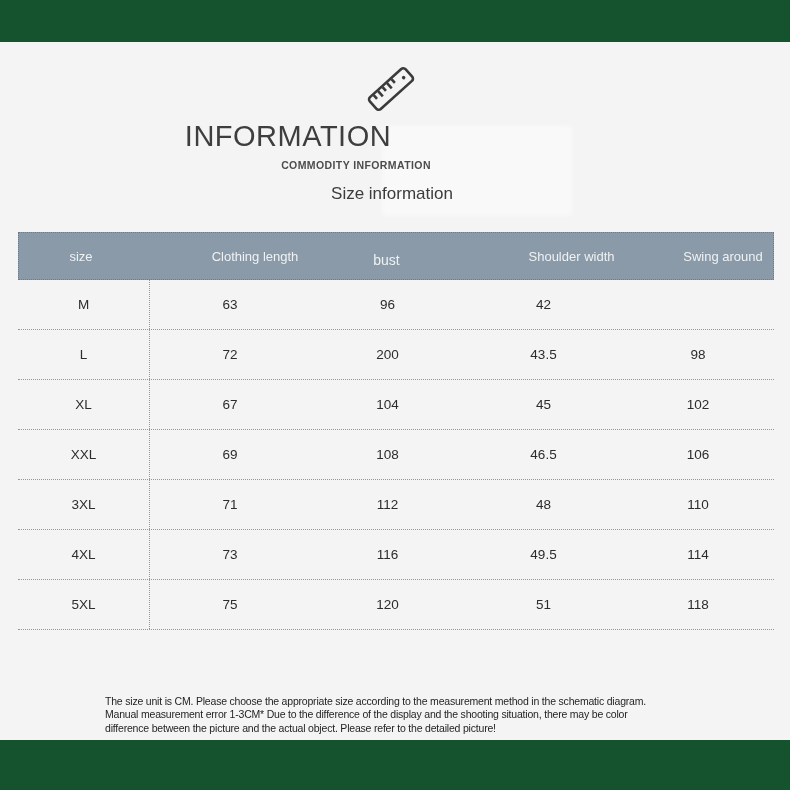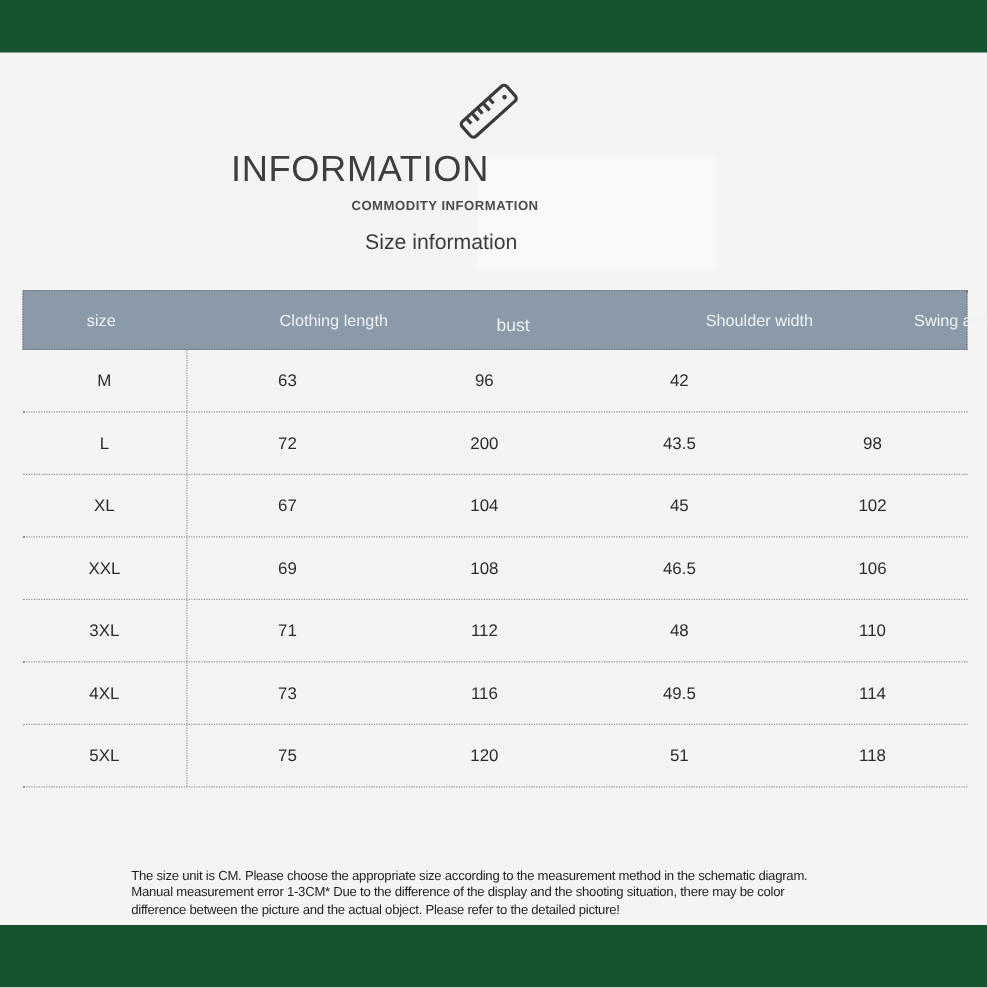--- a/index.html
+++ b/index.html
@@ -60,40 +60,40 @@
     font-size: 10.5px;
     letter-spacing: 0.4px;
     color: #4c4c4c;
     font-weight: bold;
   }
   .section-title {
     position: absolute;
     left: 292px;
     top: 142px;
     width: 200px;
+    text-align: center;
     font-size: 17px;
     color: #3c3c3c;
   }
   
   .table {
     position: absolute;
     left: 18px;
     top: 190px; 
     width: 756px;
   }
   .thead {
     display: grid;
     grid-template-columns: 132px 160px 155px 157px 152px;
     height: 48px;
     background: var(--header-bg, #8b9aa8);
     border: 1px dotted #7a7a7a;
     box-sizing: border-box;
     color: var(--header-text, #eef2f4);
     font-size: 13px;
-    gap: 12px;
   }
   .thead .tcell {
     display: flex;
     align-items: center;
     justify-content: center;
   }
   
   .thead .tcell:nth-child(1) { transform: translateX(-4px); }
   .thead .tcell:nth-child(2) { transform: translateX(24px); }
   .thead .tcell:nth-child(3) { transform: translate(-2px, 4px); font-size: 14px; }

